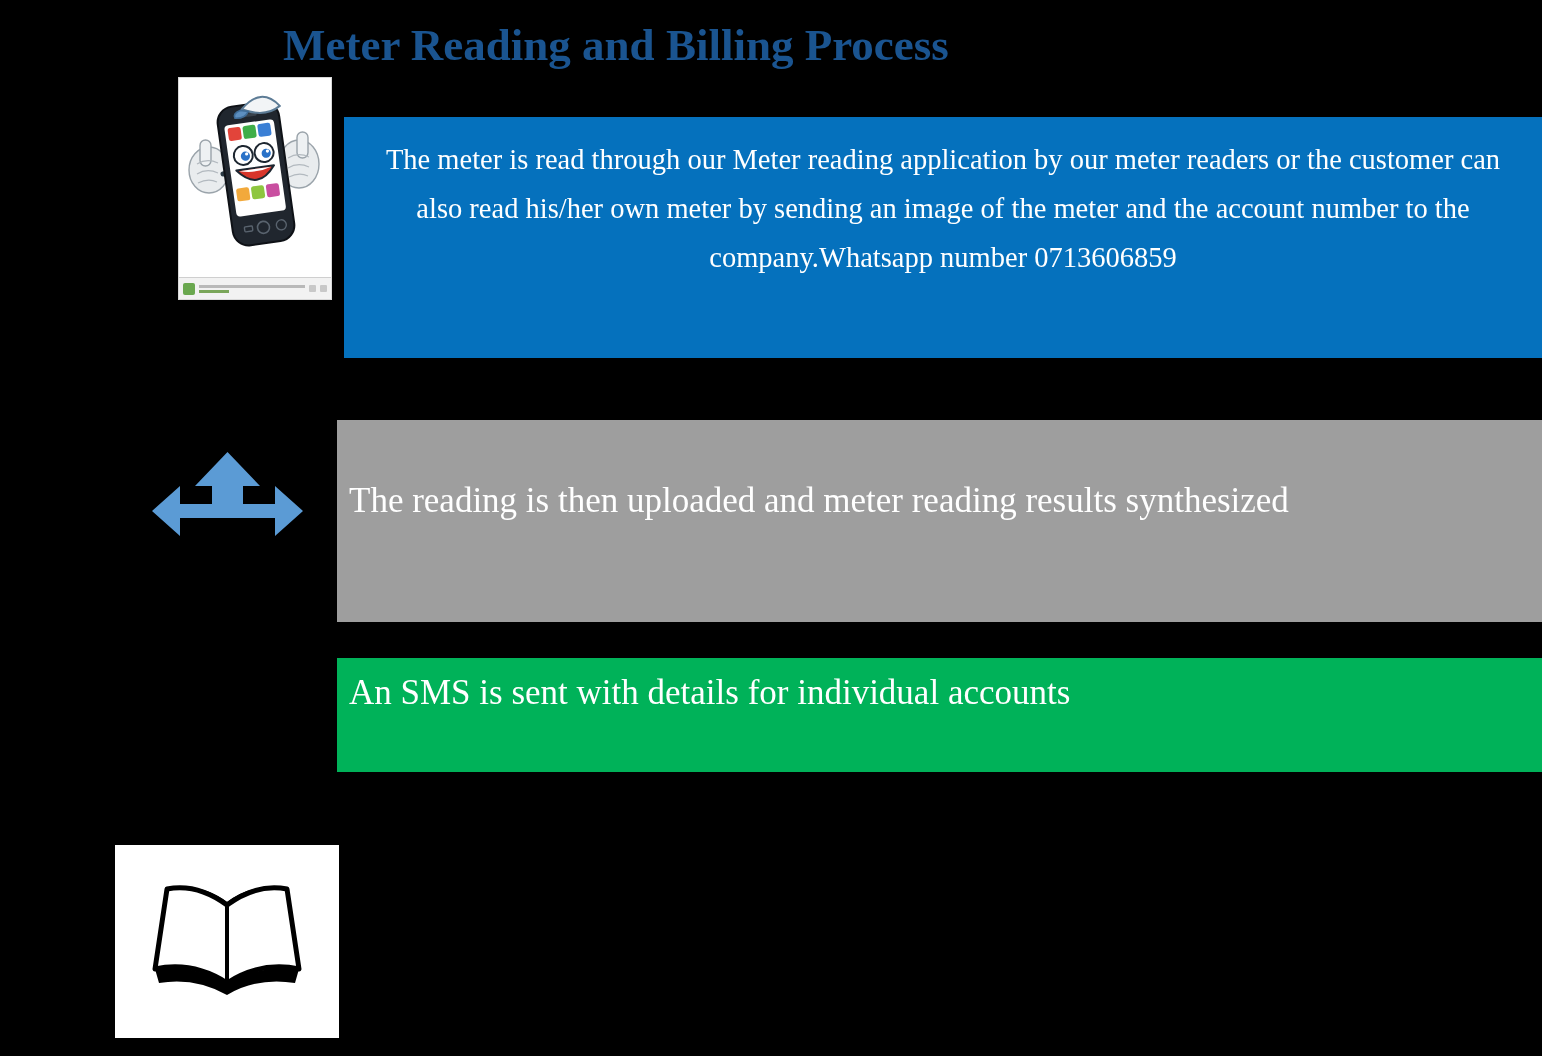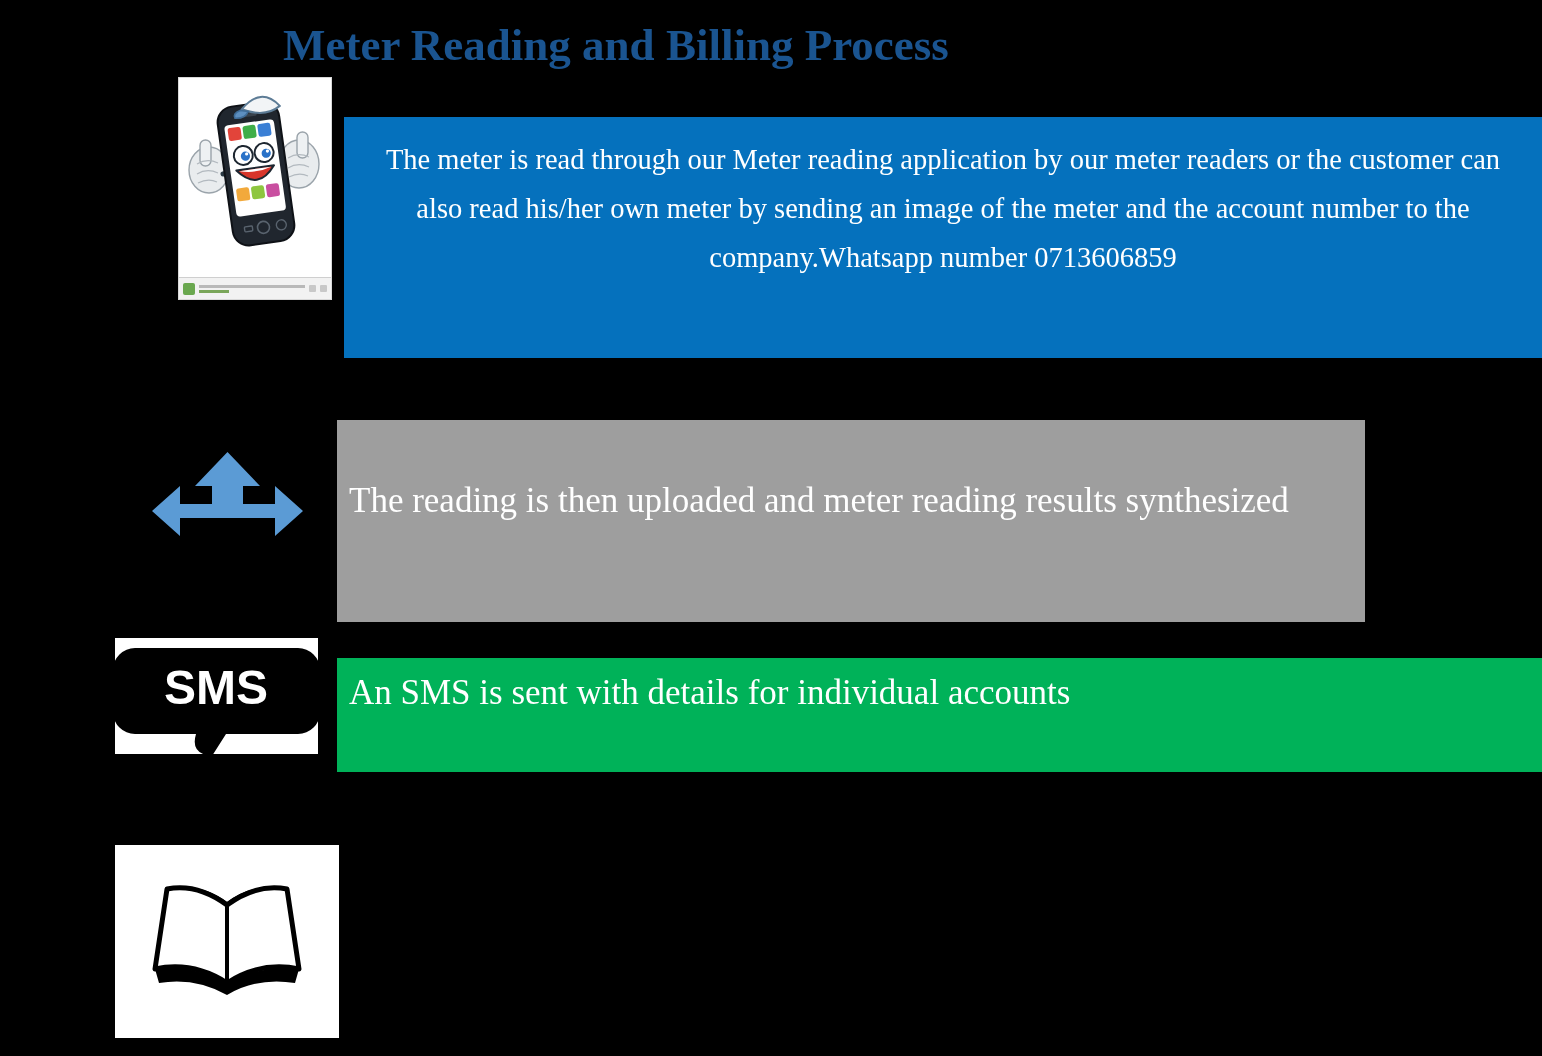--- a/index.html
+++ b/index.html
@@ -52,21 +52,21 @@
     font-size: 28.5px;
     line-height: 1.72;
     text-align: center;
     padding: 18px 24px 6px 24px;
   }
 
   
   #panel-upload {
     left: 337px;
     top: 420px;
-    width: 1028px;
+    width: 1205px;
     height: 202px;
     background: #9e9e9e;
     font-size: 35px;
     line-height: 2.1;
     text-align: left;
     padding: 44px 0 0 12px;
   }
 
   
   #panel-sms {
@@ -281,37 +281,20 @@
                L62 54
                L62 36
                L45 36 Z" fill="#5b9bd5"></path>
     </svg>
   </div>
 
   <div class="panel" id="panel-upload">
     <span>The reading is then uploaded and meter reading results synthesized</span>
   </div>
 
-  <div class="icon-tile" id="icon-sms">
-    <svg width="203" height="116" viewBox="0 0 203 116" aria-hidden="true">
-      <path d="M20 10
-               h163
-               a22 22 0 0 1 22 22
-               v42
-               a22 22 0 0 1 -22 22
-               h-72
-               l-14 22
-               q-22 -2 -16 -22
-               h-61
-               a22 22 0 0 1 -22 -22
-               v-42
-               a22 22 0 0 1 22 -22 z" fill="#000000"></path>
-      <text x="101" y="66" text-anchor="middle" font-family="Liberation Sans, DejaVu Sans, sans-serif" font-size="48" font-weight="bold" fill="#ffffff">SMS</text>
-    </svg>
-  </div>
 
   <div class="panel" id="panel-sms">
     <span>An SMS is sent with details for individual accounts</span>
   </div>
 
   <div class="icon-tile" id="icon-book">
     <svg width="224" height="193" viewBox="0 0 224 193" aria-hidden="true">
       <g fill="none" stroke="#000000" stroke-width="5" stroke-linejoin="round" stroke-linecap="round">
 
         <path d="M112 60 q26 -20 58 -14 l0 78 q-32 -6 -58 14 z" fill="#ffffff"></path>

